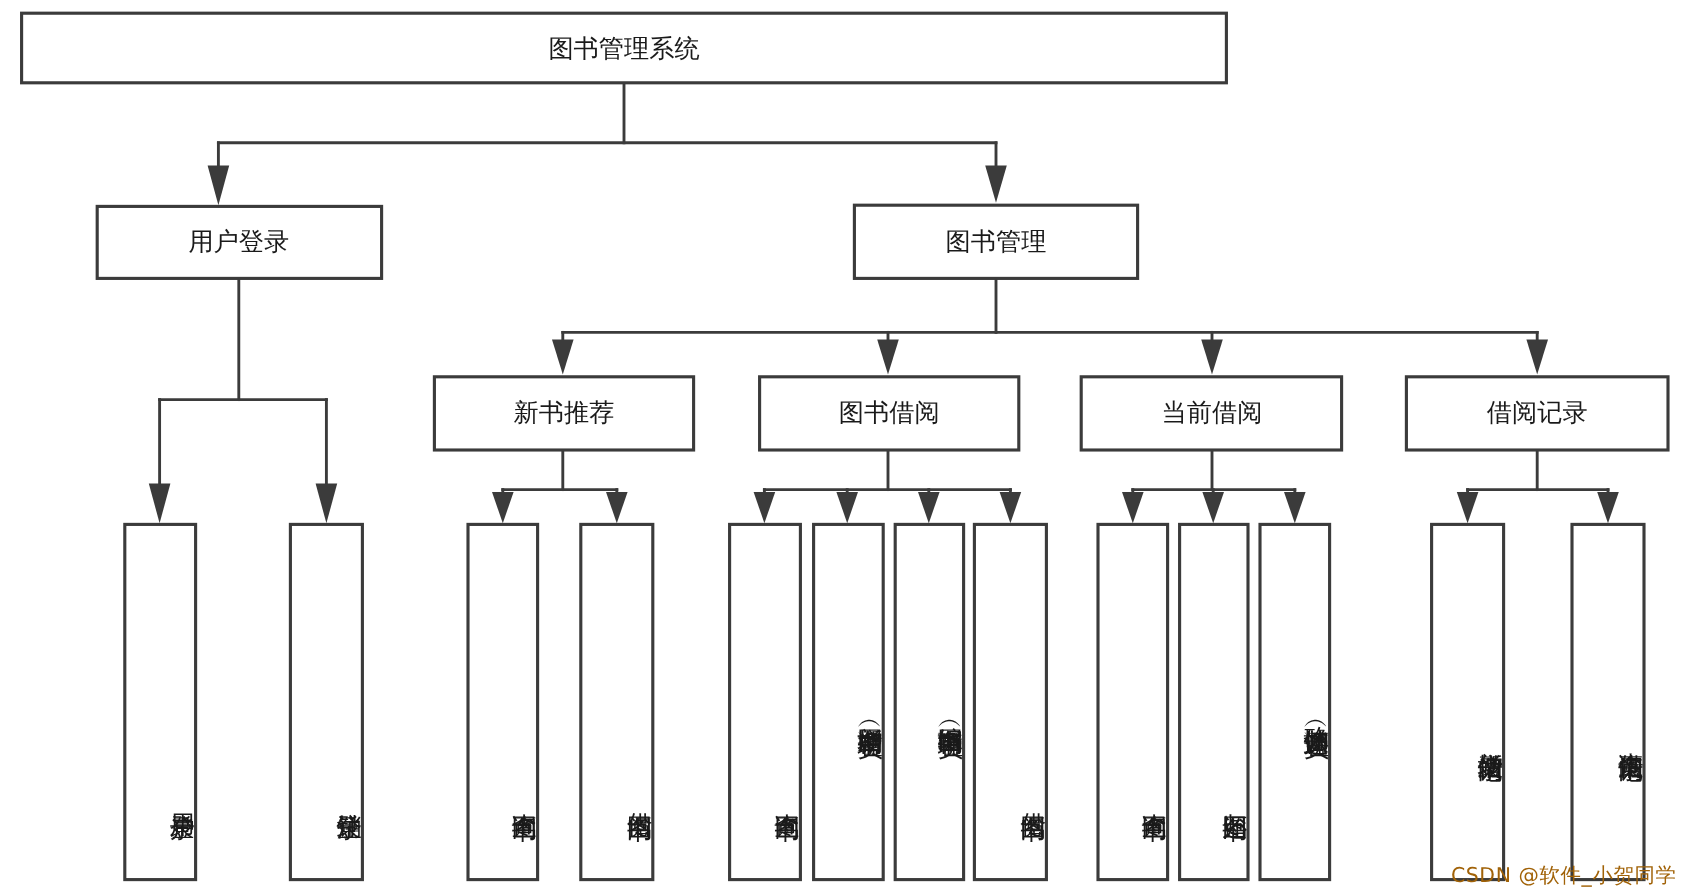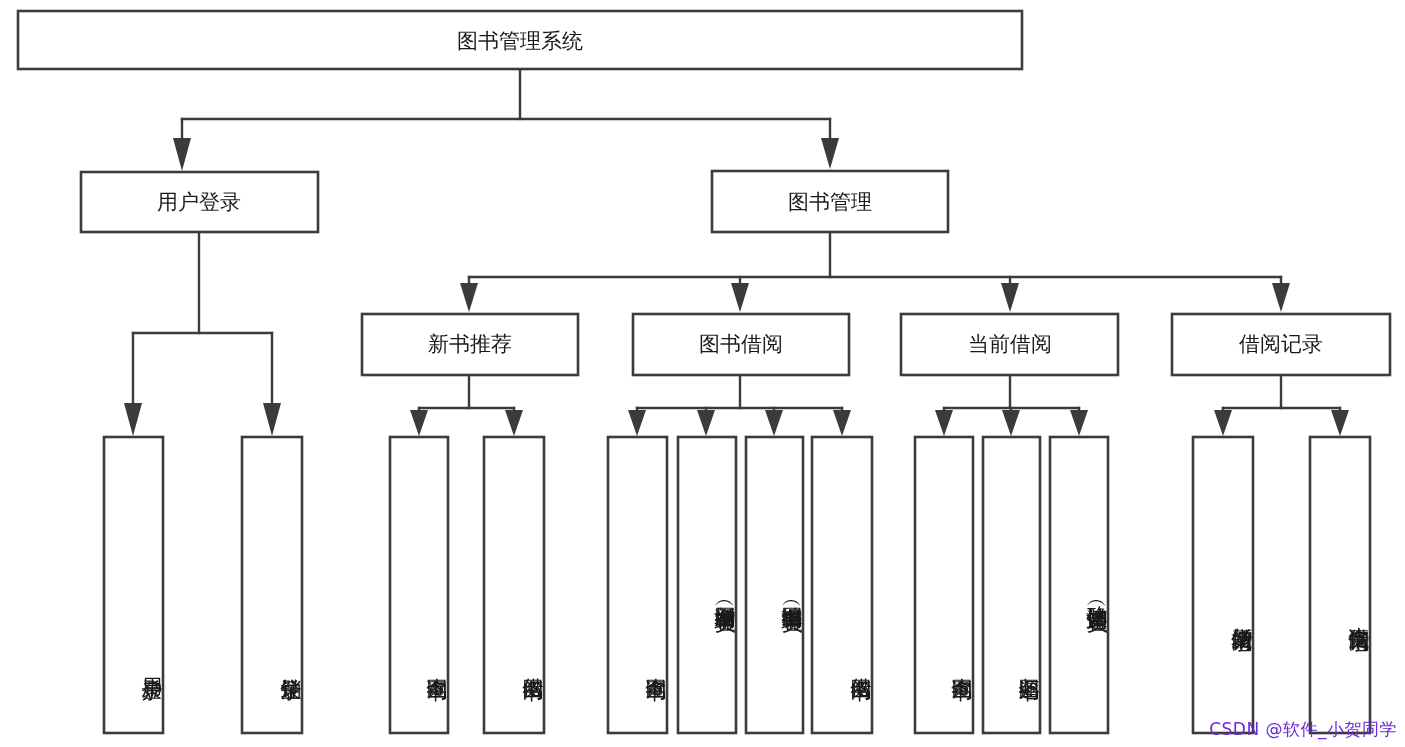--- a/index.html
+++ b/index.html
@@ -64,21 +64,21 @@
     justify-content: center;
     white-space: pre;
     pointer-events: none;
   }
   #watermark {
     position: absolute;
     right: 8px;
     bottom: 6px;
     font-family: "DejaVu Sans", "Liberation Sans", sans-serif;
     font-size: 17px;
-    color: #6d28d9;
+    color: #a16207;
     white-space: nowrap;
     letter-spacing: 0.5px;
   }
 </style>
 </head>
 <body>
 
 <div id="diagram-root">
 
   <svg id="diagram-svg" viewBox="0 0 1405 747">

